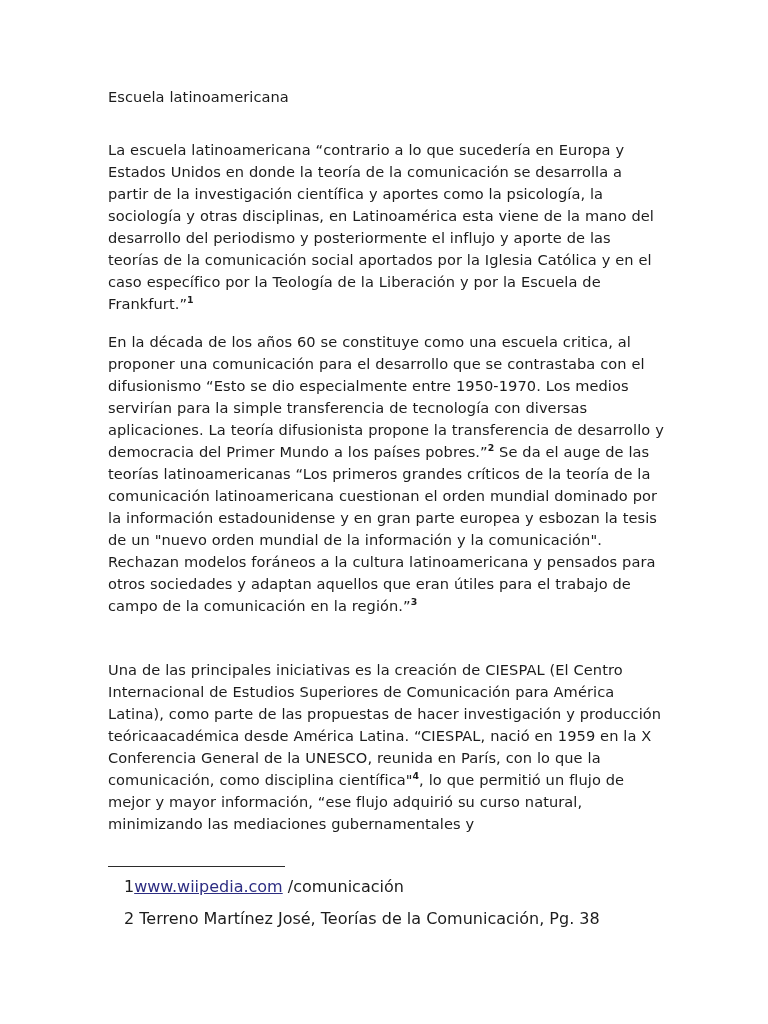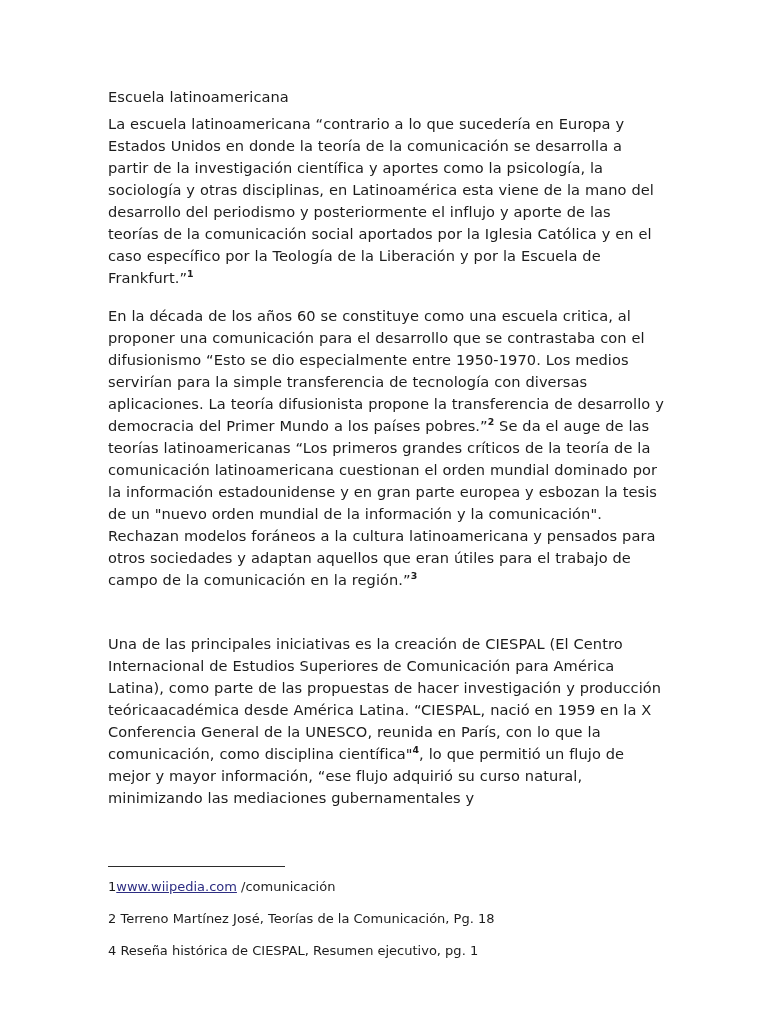--- a/index.html
+++ b/index.html
@@ -34,21 +34,21 @@
   .para {
     font-size: 14.6px;
     line-height: 22px;
     color: #1c1c1c;
     margin: 0 0 16px 0;
     text-align: left;
     letter-spacing: 0.005em;
     word-spacing: 0.01em;
   }
   .heading {
-    margin-bottom: 5px;
+    margin-bottom: 31px;
   }
   .para-tight {
     margin-bottom: 5px;
     margin-top: 42px;
   }
   sup.fn {
     font-size: 9.4px;
     line-height: 0;
     vertical-align: super;
     font-weight: bold;
@@ -62,24 +62,24 @@
     height: 0;
     border-top: 1.4px solid #2b2b2b;
   }
   .footnotes {
     position: absolute;
     left: 108px;
     top: 878px;
     width: 558px;
   }
   .footnote {
-    font-size: 13px;
+    font-size: 16px;
     line-height: 18px;
     color: #1c1c1c;
-    margin: 0 0 14px 0;
+    margin: 0 0 14px 16px;
     white-space: nowrap;
   }
   .footnote:last-child {
     margin-bottom: 0;
   }
   a.extlink {
     color: #2d2d82;
     text-decoration: underline;
     text-underline-offset: 1px;
   }
@@ -101,20 +101,19 @@
     <p class="para para-tight"><span>Una de las principales iniciativas es la creación de CIESPAL (El Centro Internacional de Estudios Superiores de Comunicación para América Latina), como parte de las propuestas de hacer investigación y producción teóricaacadémica desde América Latina. “CIESPAL, nació en 1959 en la X Conferencia General de la UNESCO, reunida en París, con lo que la comunicación, como disciplina científica"</span><sup class="fn">4</sup><span>, lo que permitió un flujo de mejor y mayor información,  “ese flujo adquirió su curso natural, minimizando las mediaciones gubernamentales y</span></p>
 
   </div>
 
   <div class="fn-rule"></div>
 
   <div class="footnotes">
 
     <p class="footnote"><span>1</span><a class="extlink" href="#">www.wiipedia.com</a><span> /comunicación</span></p>
 
-    <p class="footnote"><span>2</span><span> Terreno Martínez José, Teorías de la Comunicación, Pg. 18</span></p>
+    <p class="footnote"><span>2</span><span> Terreno Martínez José, Teorías de la Comunicación, Pg. 38</span></p>
 
 
-    <p class="footnote"><span>4</span><span> Reseña histórica de CIESPAL, Resumen ejecutivo, pg. 1</span></p>
 
   </div>
 
 </div>
 
 </body></html>

